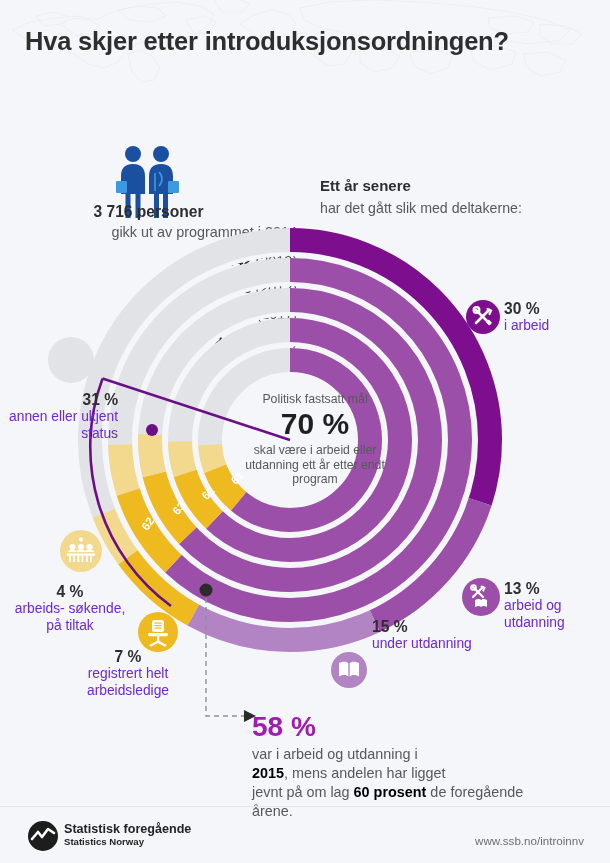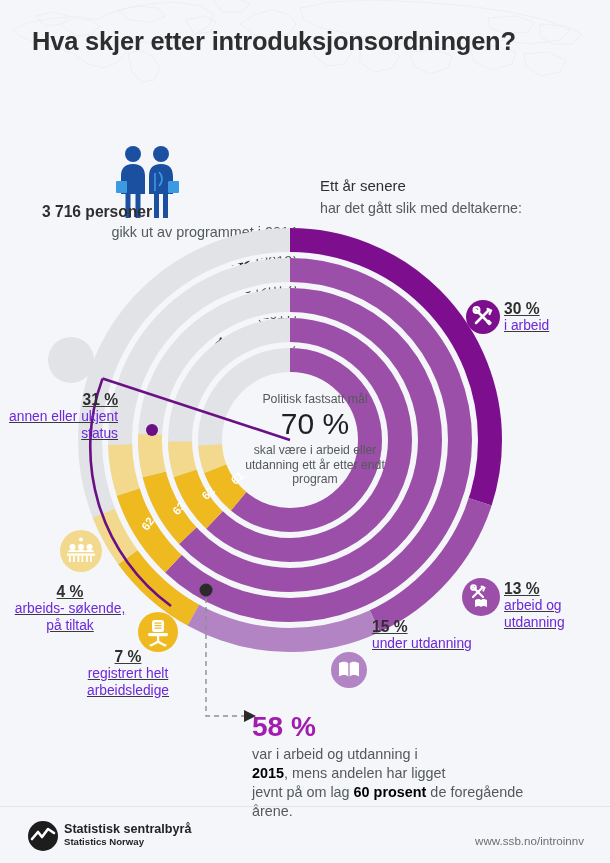--- a/index.html
+++ b/index.html
@@ -15,73 +15,73 @@
   .page{position:relative;width:610px;height:863px;overflow:hidden;}
 
   
   .worldmap{
     position:absolute;left:0;top:-6px;width:610px;height:92px;
     opacity:.55;pointer-events:none;
   }
 
   
   .title{
-    position:absolute;left:32px;top:27px;
+    position:absolute;left:25px;top:27px;
     font-size:25.5px;font-weight:bold;letter-spacing:-.2px;
     color:#2e2e2e;white-space:nowrap;
   }
   .intro{
     position:absolute;left:36px;top:66px;width:542px;
     font-size:14.6px;line-height:19.6px;color:#4f4f4f;
   }
 
   
   .people{position:absolute;left:113px;top:145px;width:70px;height:75px;}
 
   
   .stat-main{
-    position:absolute;left:0;top:203px;width:297px;text-align:left;
-    font-size:15.6px;font-weight:bold;color:#2e2e2e;padding-left:42px;
+    position:absolute;left:0;top:203px;width:297px;text-align:center;
+    font-size:15.6px;font-weight:bold;color:#2e2e2e;
   }
   .stat-sub{
     position:absolute;left:0;top:224px;width:297px;text-align:right;
     font-size:14.4px;color:#55595c;
   }
   .yearlist{position:absolute;left:0;top:248px;width:297px;text-align:right;}
   .yearlist .yr{font-size:14.4px;line-height:26.5px;color:#56595b;}
   .yearlist .yr b{color:#2e2e2e;font-size:14.8px;}
 
   
   .rh-title{
     position:absolute;left:320px;top:177px;
-    font-size:15px;font-weight:normal;color:#2e2e2e;
+    font-size:15px;font-weight:bold;color:#2e2e2e;
   }
   .rh-sub{
     position:absolute;left:320px;top:200px;
     font-size:14.2px;color:#55595c;
   }
 
   
   .donut{position:absolute;left:55px;top:205px;width:470px;height:470px;}
 
   .ringlabel{
     font-size:11.5px;font-weight:bold;fill:#ffffff;
     font-family:"Liberation Sans", sans-serif;
   }
 
   
   .center-wrap{
     position:absolute;left:231px;top:392px;width:168px;text-align:center;
   }
   .c-small{font-size:12.3px;color:#55595c;}
-  .c-big{font-size:30px;font-weight:normal;color:#1f1f1f;line-height:34px;margin:1px 0 2px;}
+  .c-big{font-size:30px;font-weight:bold;color:#1f1f1f;line-height:34px;margin:1px 0 2px;}
   .c-desc{font-size:12.2px;line-height:14.6px;color:#55595c;text-align:center;}
 
   
-  .legend{position:absolute;text-decoration:underline;}
+  .legend{position:absolute;}
   .badge{
     border-radius:50%;display:flex;align-items:center;justify-content:center;
   }
   .lg-num{font-size:15.6px;font-weight:bold;color:#2e2e2e;}
   .lg-txt{font-size:13.8px;line-height:16.6px;color:#6d28d9;}
 
   
   .lg-ukjent{left:0px;top:337px;width:118px;text-align:right;}
   .lg-ukjent .badge{width:46px;height:46px;background:#e2e3e6;margin:0 24px 8px auto;}
   
@@ -357,17 +357,17 @@
   <div class="callout">
     <div class="big">58 %</div>
     <div class="txt"><span>var i arbeid og utdanning i</span><br><b>2015</b><span>, mens andelen har ligget</span><br><span>jevnt på om lag </span><b>60 prosent</b><span> de foregående årene.</span></div>
   </div>
 
   <div class="footer-rule"></div>
   <svg class="logo" viewBox="0 0 32 32">
     <circle cx="16" cy="16" r="15" fill="#1d1d1d"></circle>
     <path d="M5,19 L11,12 L15,17 L21,9 L27,13" fill="none" stroke="#ffffff" stroke-width="2.6" stroke-linejoin="round" stroke-linecap="round"></path>
   </svg>
-  <div class="logo-txt1">Statistisk sentralbyrå</div>
+  <div class="logo-txt1">Statistisk foregående</div>
   <div class="logo-txt2">Statistics Norway</div>
   <div class="url">www.ssb.no/introinnv</div>
 
 </div>
 
 </body></html>

